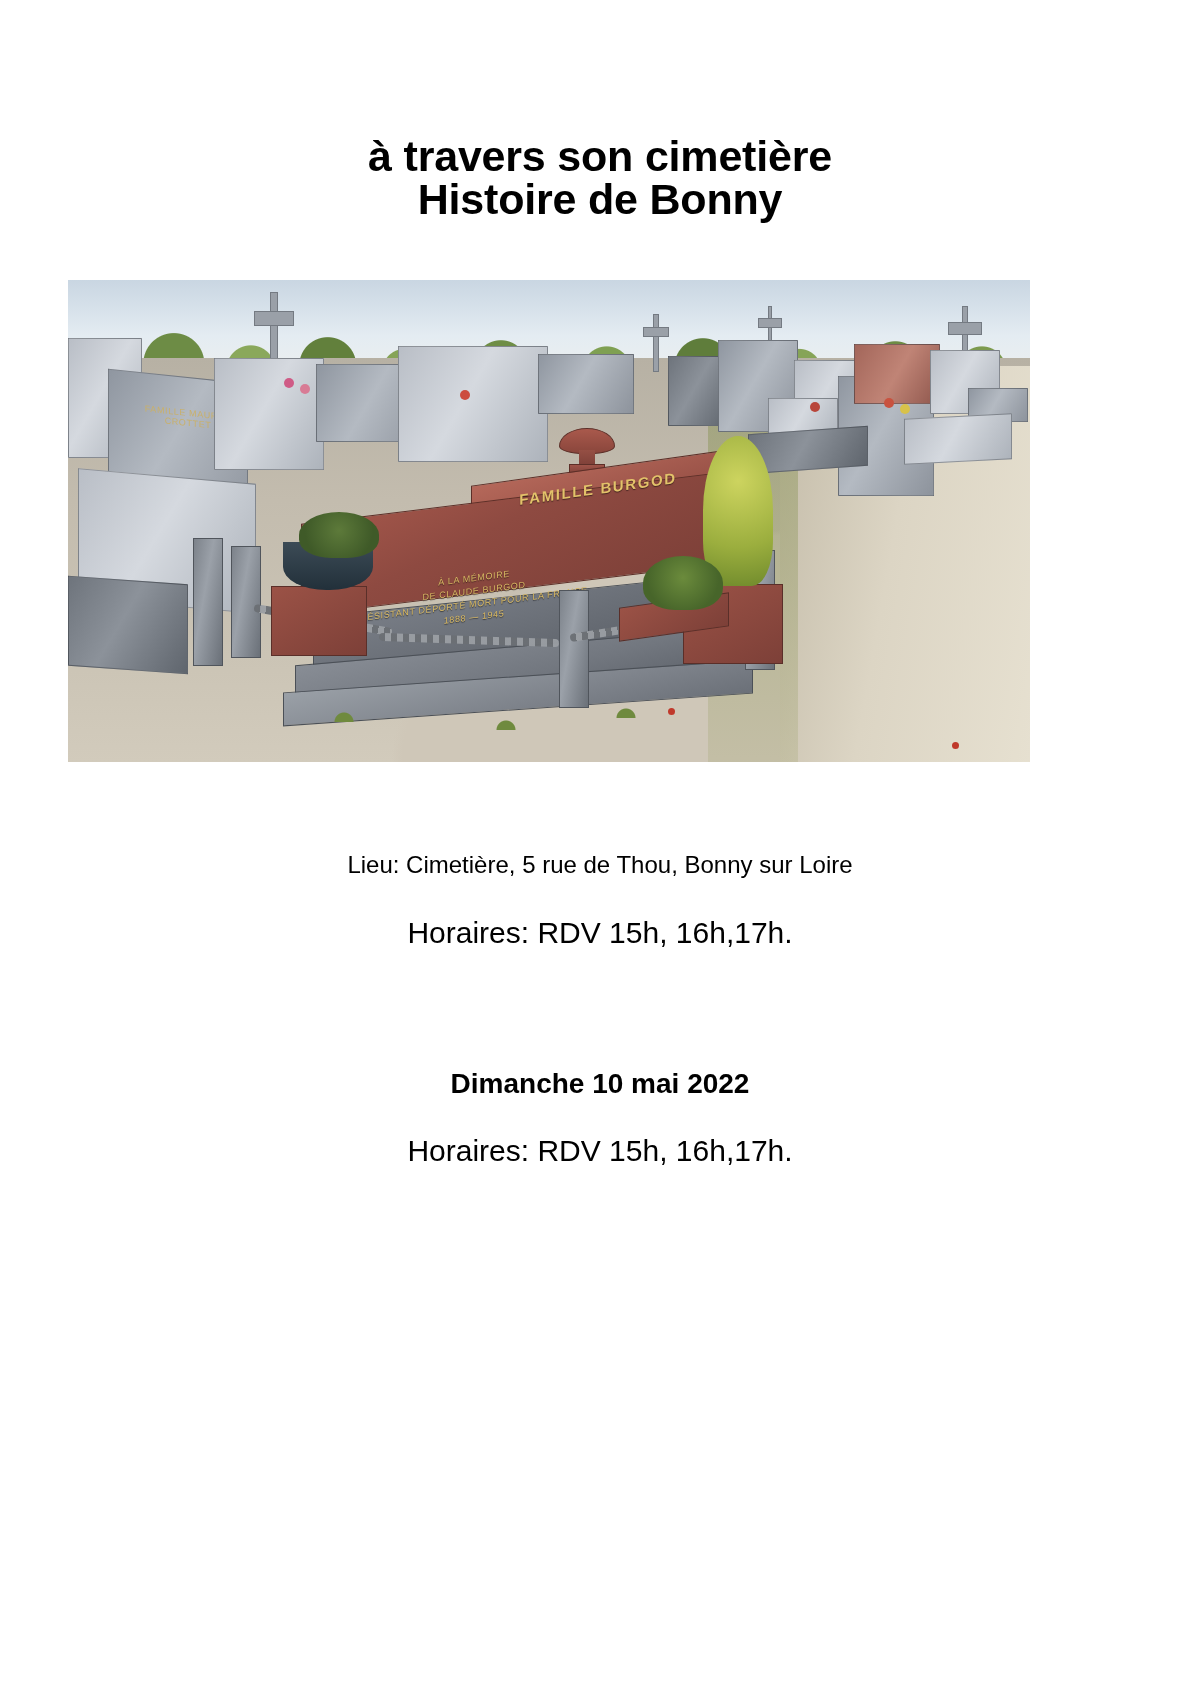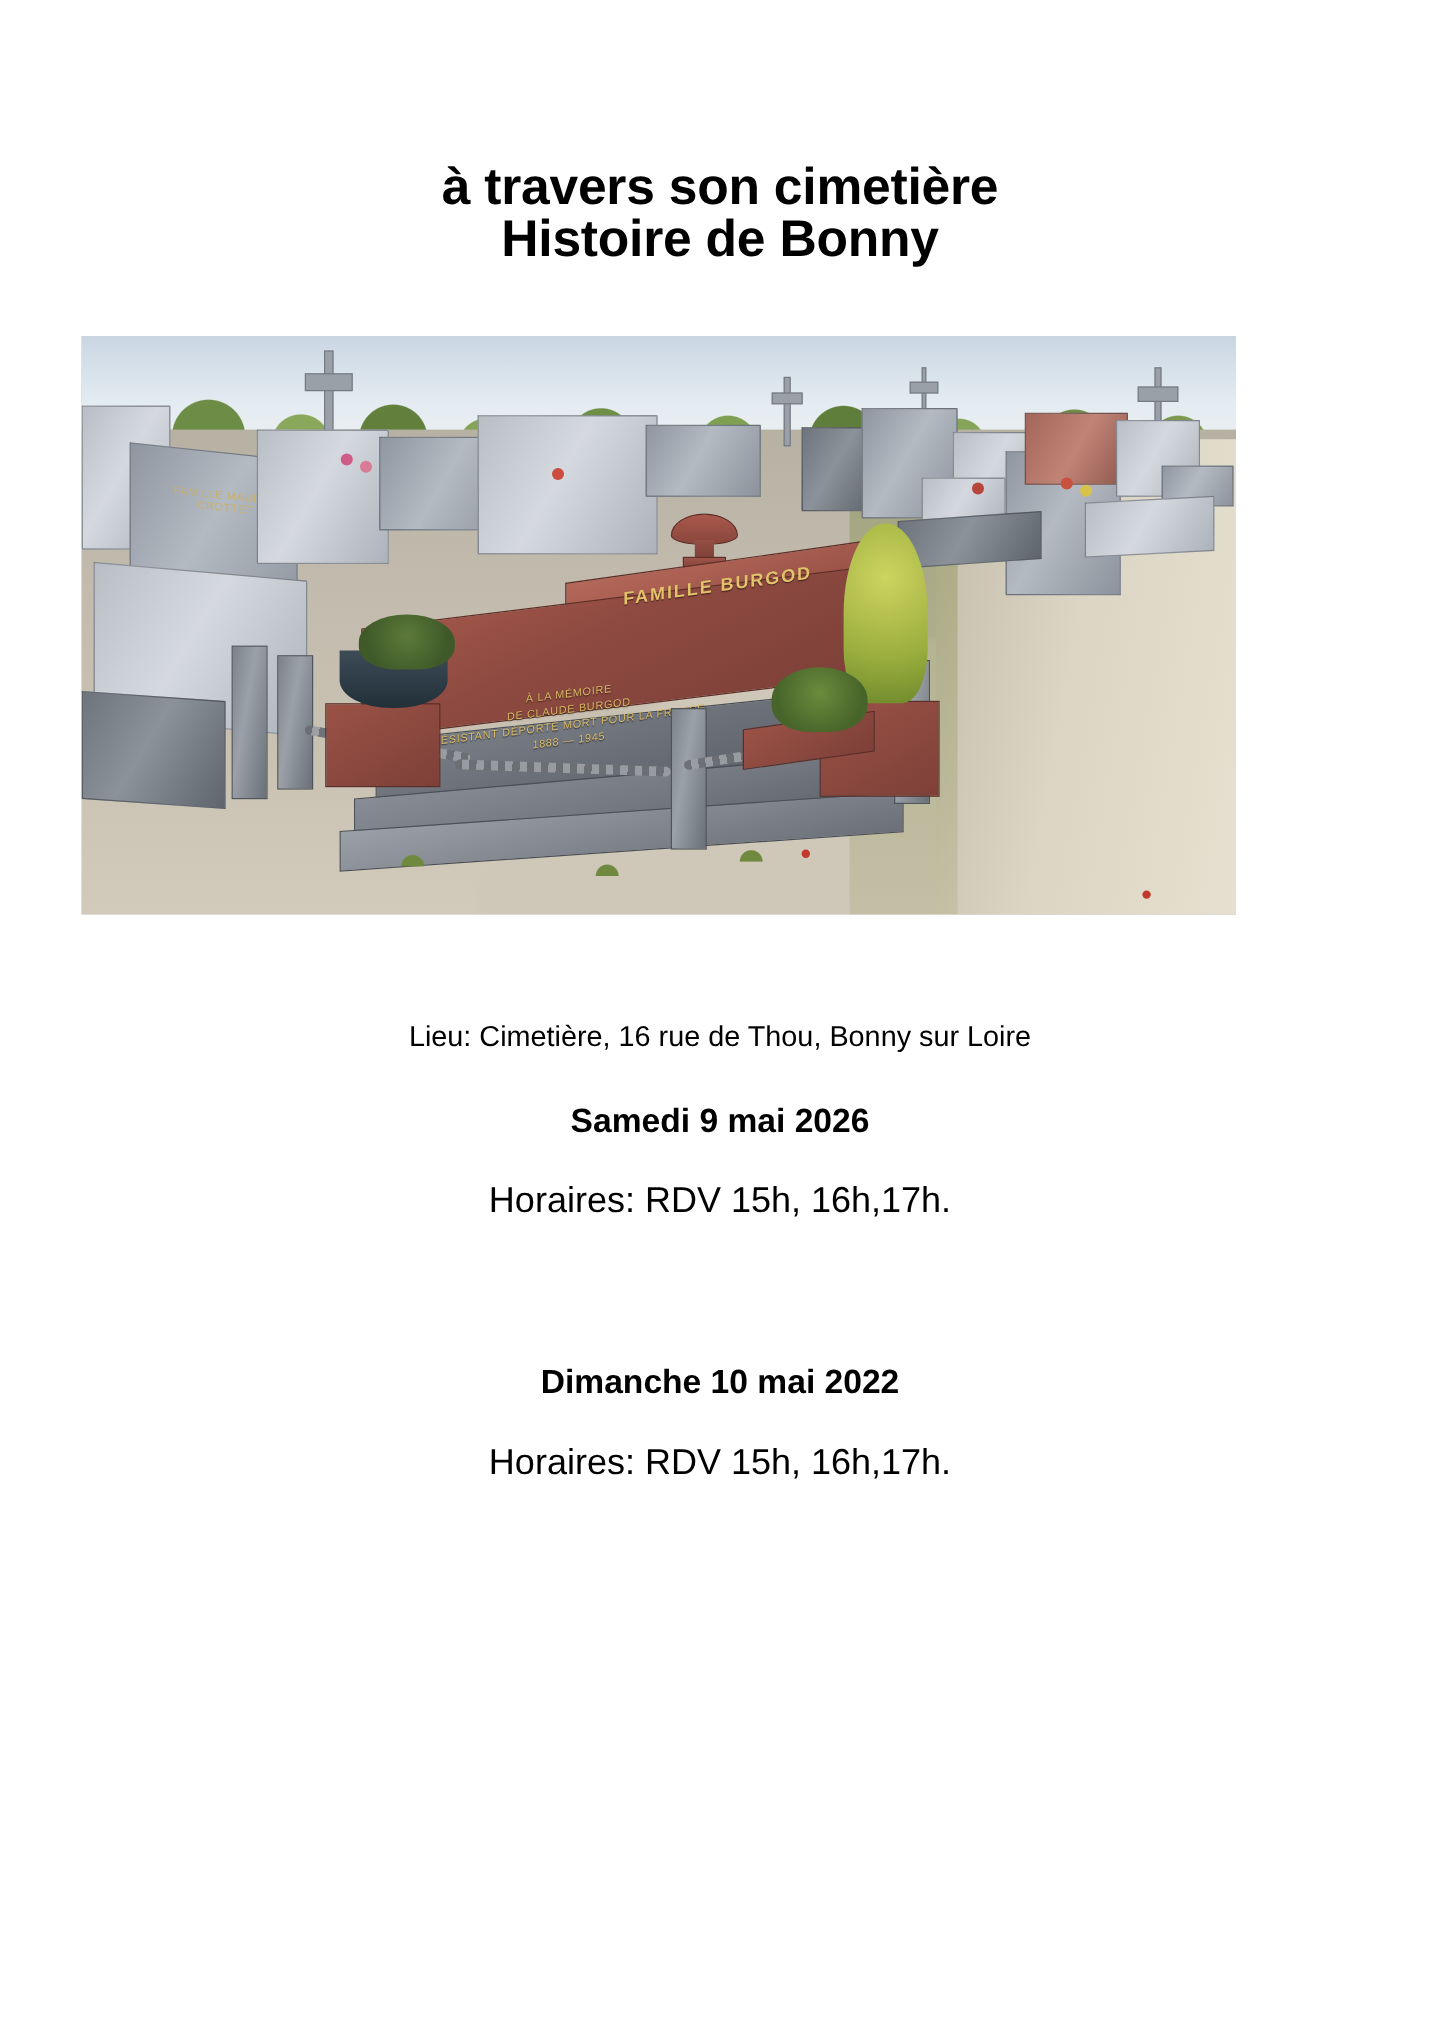--- a/index.html
+++ b/index.html
@@ -389,20 +389,19 @@
         <div class="weed" style="left:330px; top:280px;"></div>
       </div>
 
       <div class="flower" style="left:600px; top:428px; width:7px; height:7px; background:#c0392b;"></div>
       <div class="flower" style="left:884px; top:462px; width:7px; height:7px; background:#c0392b;"></div>
     </div>
   </div>
 
 
   <div class="info-block">
-    <div class="lieu">Lieu: Cimetière, 16 rue de Thou, Bonny sur Loire</div>
-    <div class="date">Samedi 9 mai 2026</div>
+    <div class="lieu">Lieu: Cimetière, 5 rue de Thou, Bonny sur Loire</div>
     <div class="hours">Horaires: RDV 15h, 16h,17h.</div>
     <div class="date second">Dimanche 10 mai 2022</div>
     <div class="hours">Horaires: RDV 15h, 16h,17h.</div>
   </div>
 
 </div>
 
 </body></html>

